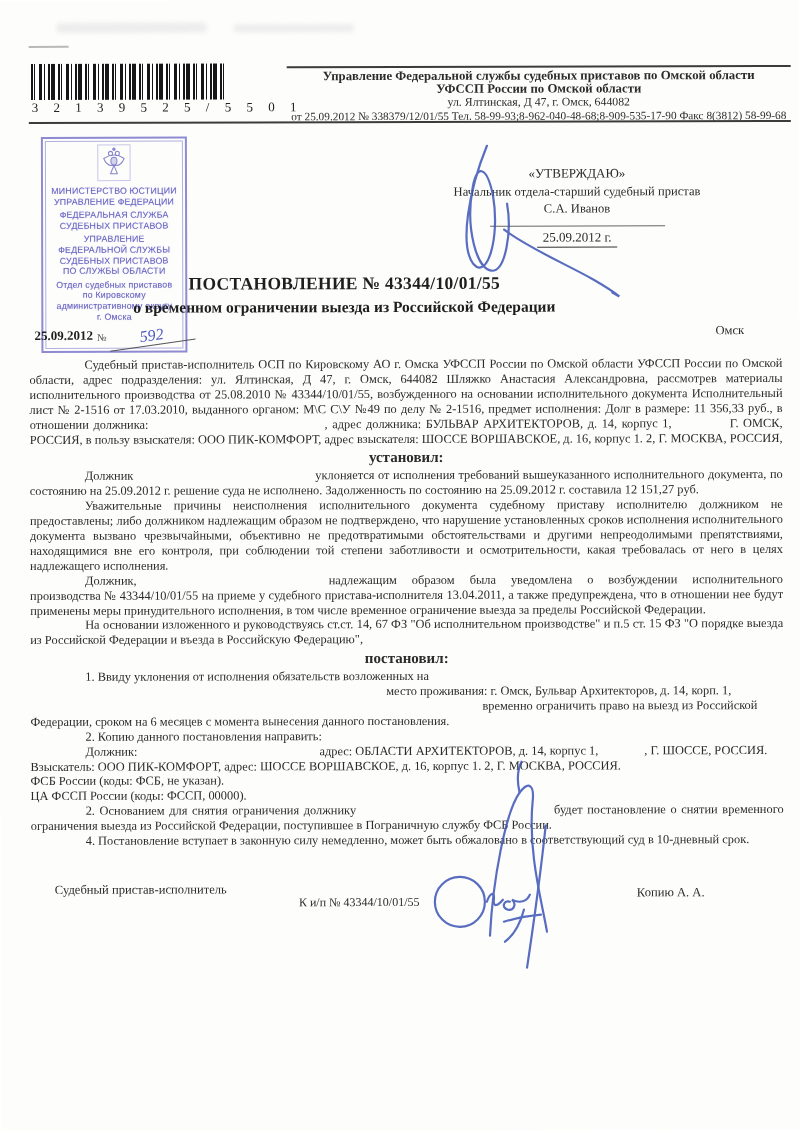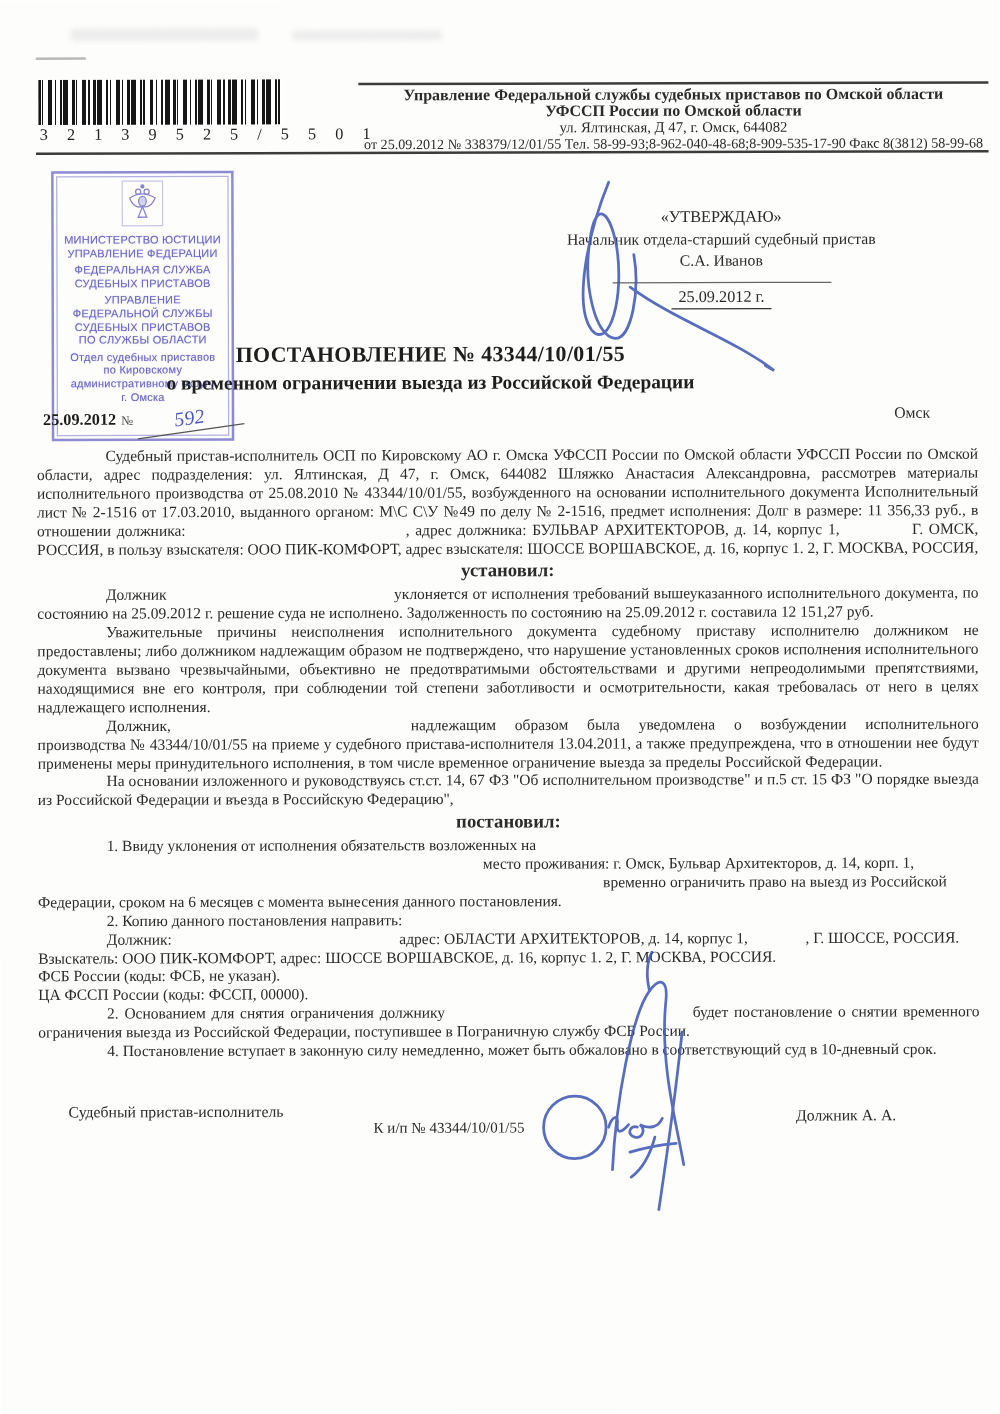--- a/index.html
+++ b/index.html
@@ -165,21 +165,21 @@
     <p><span>Должник:</span><span class="gap" style="width:182px"></span><span>адрес: ОБЛАСТИ АРХИТЕКТОРОВ, д. 14, корпус 1,</span><span class="gap" style="width:46px"></span><span>, Г. ШОССЕ, РОССИЯ.</span></p>
     <div class="noind">Взыскатель: ООО ПИК-КОМФОРТ, адрес: ШОССЕ ВОРШАВСКОЕ, д. 16, корпус 1. 2, Г. МОСКВА, РОССИЯ.</div>
     <div class="noind">ФСБ России (коды: ФСБ, не указан).</div>
     <div class="noind">ЦА ФССП России (коды: ФССП, 00000).</div>
     <p><span>2. Основанием для снятия ограничения должнику</span><span class="gap" style="width:198px"></span><span>будет постановление о снятии временного ограничения выезда из Российской Федерации, поступившее в Пограничную службу ФСБ России.</span></p>
     <p>4. Постановление вступает в законную силу немедленно, может быть обжаловано в соответствующий суд в 10-дневный срок.</p>
   </div>
 
   <div class="f-left">Судебный пристав-исполнитель</div>
   <div class="f-center">К и/п № 43344/10/01/55</div>
-  <div class="f-right">Должник А. А.</div>
+  <div class="f-right">Копию А. А.</div>
 
   <svg class="sig-overlay" width="800" height="1131" viewBox="0 0 800 1131">
     <g stroke="#3c55b5" fill="none" stroke-width="2.2" stroke-linecap="round" opacity="0.85">
       <path d="M488 146 C470 190 460 245 474 264 C488 281 501 238 494 196 C488 166 477 162 473 192 C467 228 477 270 493 271 C506 271 513 233 508 204"></path>
       <path d="M505 230 C532 250 566 264 594 280 C606 287 614 292 620 297 l-7 -4"></path>
       <path d="M489 936 C492 880 505 812 519 793 C528 781 534 785 532 802 C527 852 541 902 546 932"></path>
       <path d="M519 793 C516 780 517 770 521 762"></path>
       <ellipse cx="459" cy="902" rx="25" ry="25"></ellipse>
       <path d="M486 902 c3 -9 8 -11 7 -2 c-1 8 4 6 9 0 m7 2 c-6 -2 -9 6 -2 8 c6 1 9 -6 4 -10 c8 4 15 2 18 -5"></path>
       <path d="M545 826 C540 872 533 922 526 968"></path>

